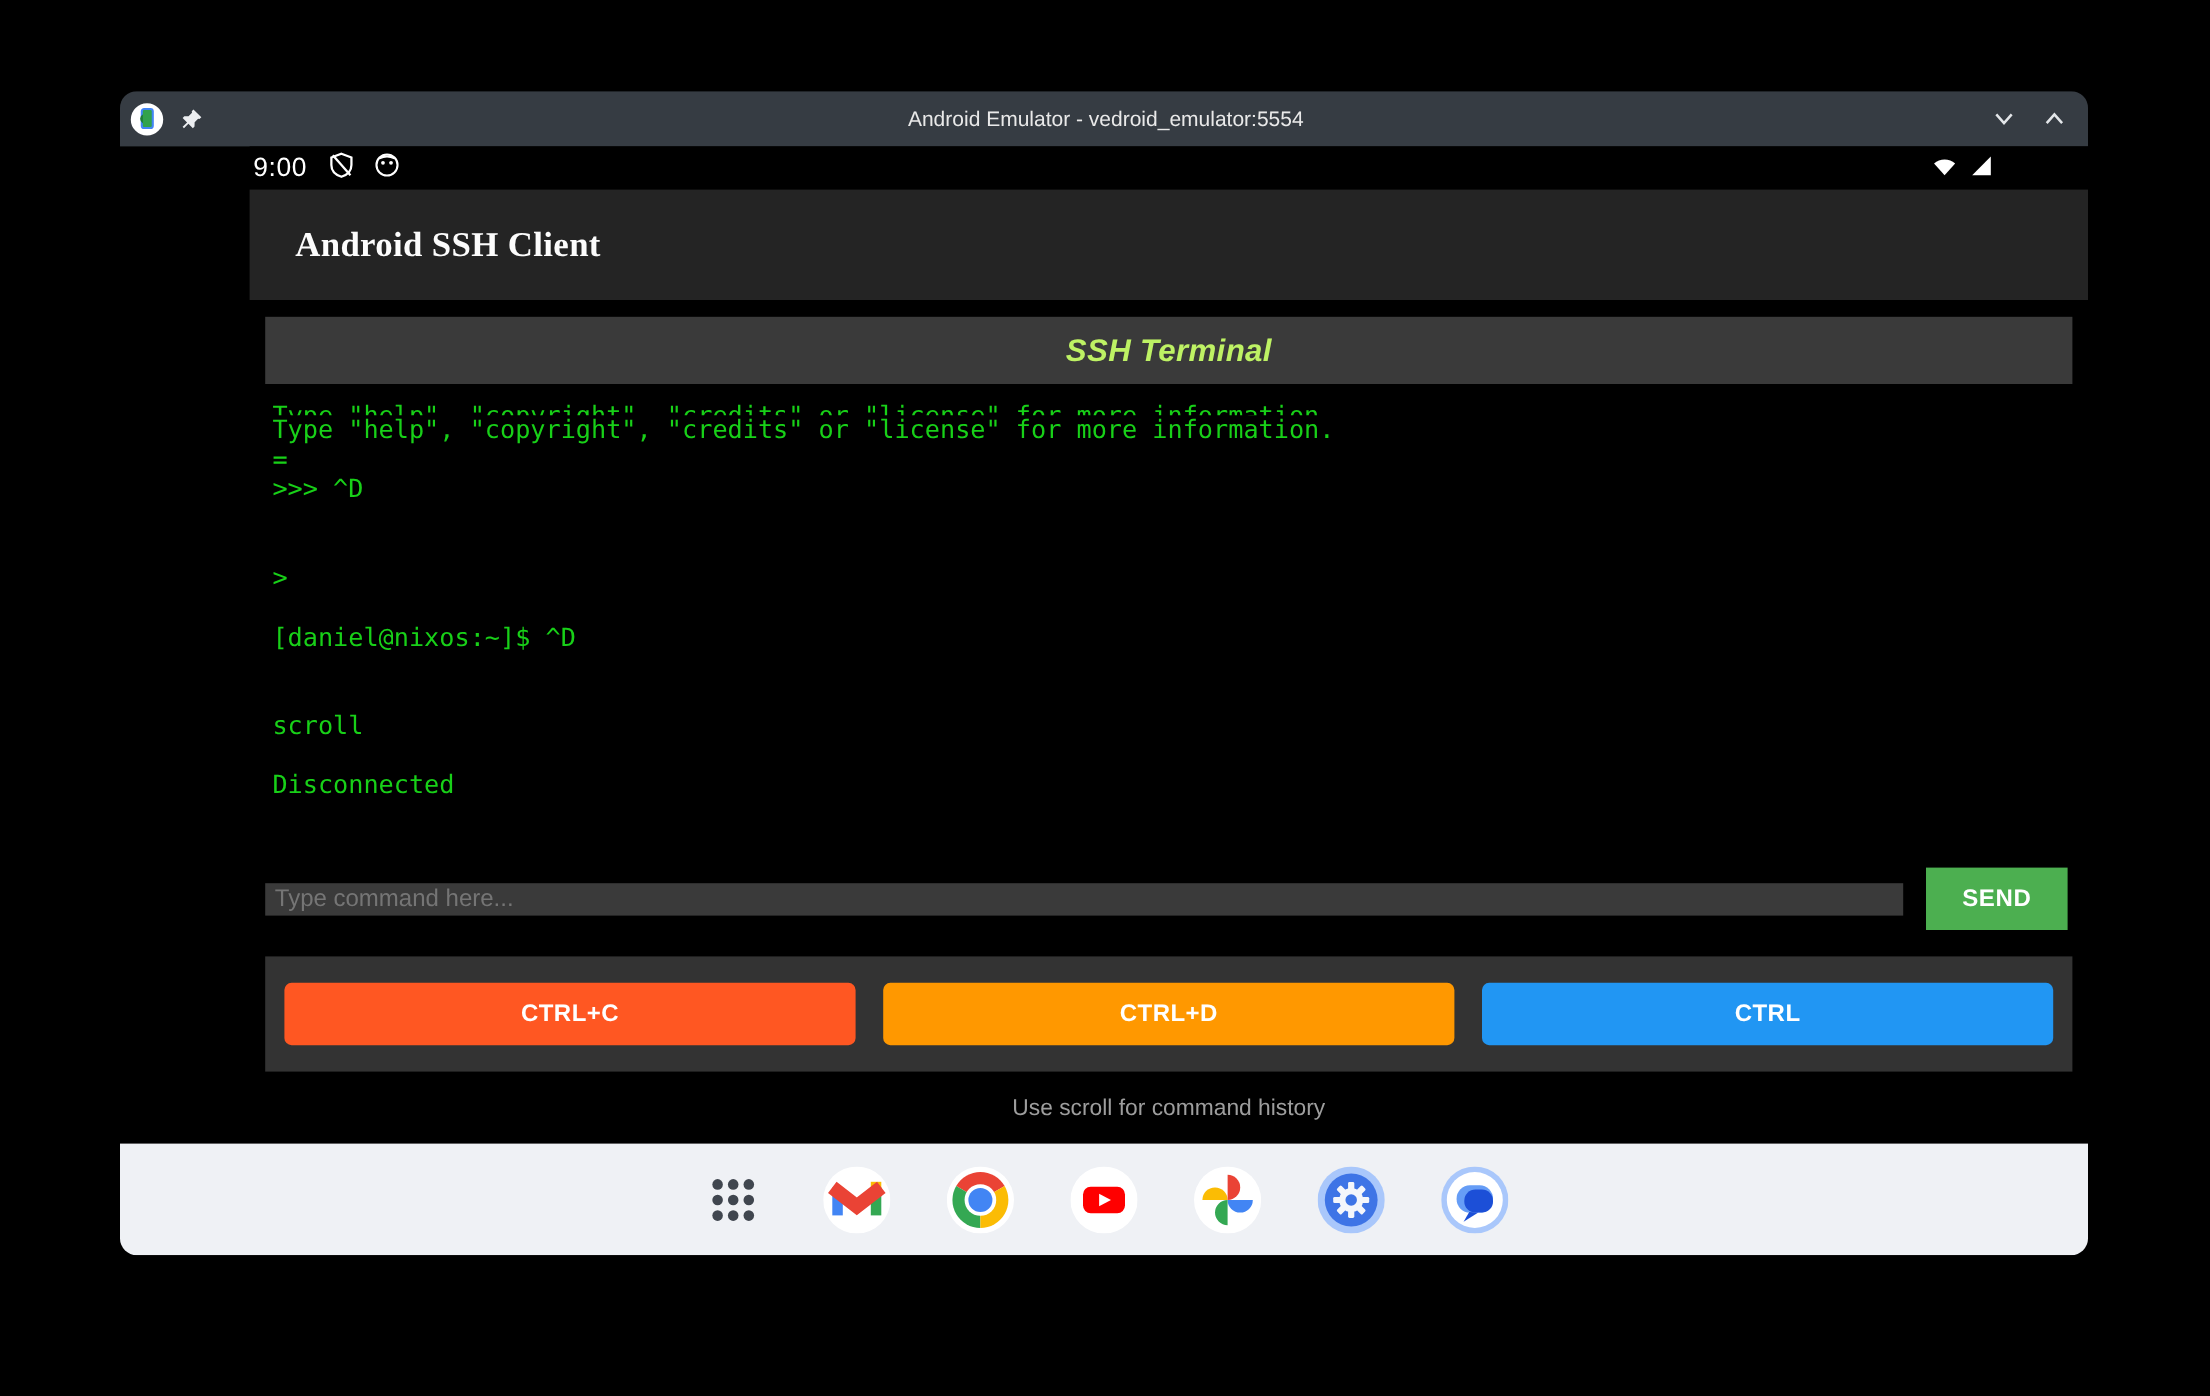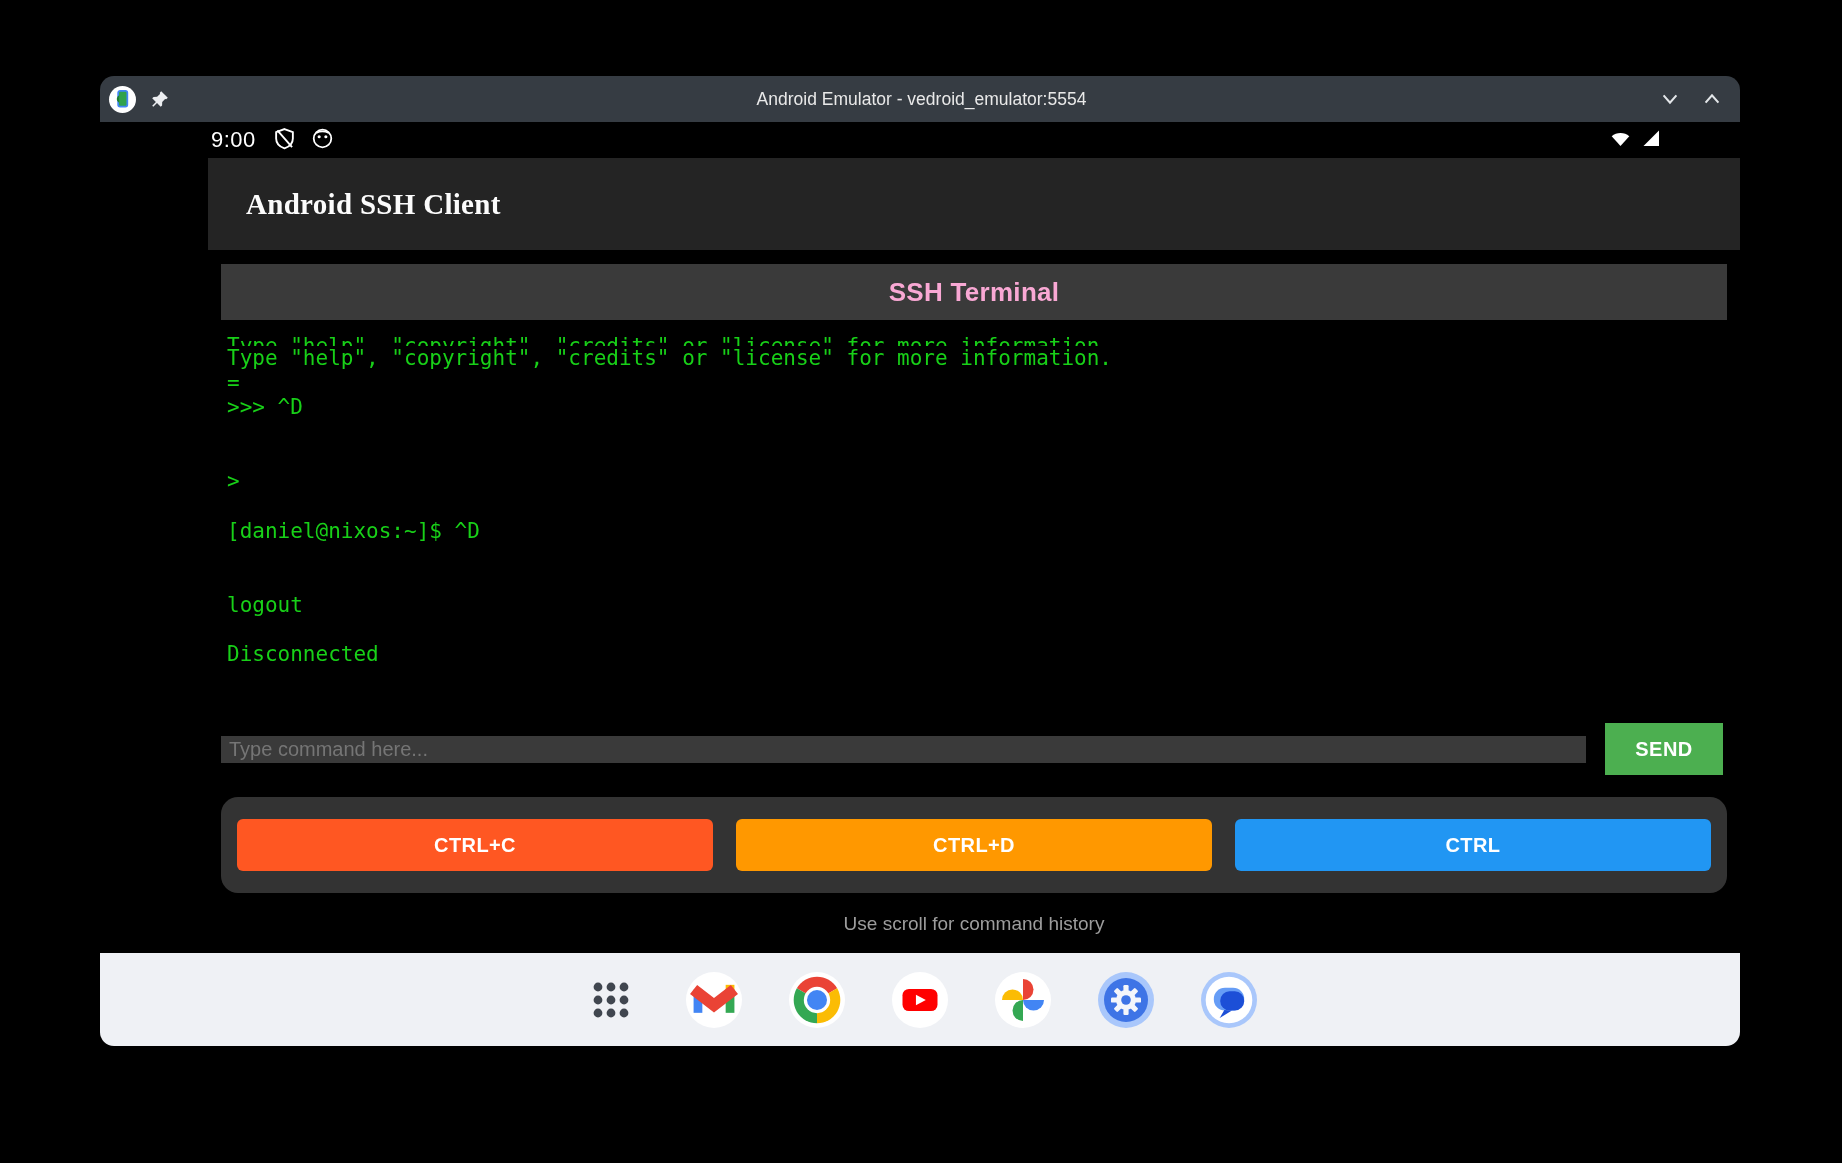--- a/index.html
+++ b/index.html
@@ -26,39 +26,39 @@
   .statusbar{height:36px;display:flex;align-items:center;color:#fff;text-align:center;}
   .sb-time{font-size:22px;margin-left:3px;letter-spacing:.5px;}
   .sb-left-icons{display:flex;align-items:center;gap:15px;margin-left:17px;}
   .sb-right{margin-left:auto;margin-right:78px;display:flex;align-items:center;gap:5px;}
 
   .appbar{height:92px;background:#242424;display:flex;align-items:center;font-family:Liberation Serif, serif;}
   .appbar-title{color:#fcfcfc;font-size:29px;font-weight:bold;margin-left:38px;letter-spacing:.3px;}
 
   .ssh-header{margin:14px 13px 0 13px;height:56px;background:#3a3a3a;
               display:flex;align-items:center;justify-content:center;}
-  .ssh-header-label{color:#f9a8d4;font-size:26px;font-weight:bold;letter-spacing:.3px;}
+  .ssh-header-label{color:#bef264;font-size:26px;font-weight:bold;letter-spacing:.3px;font-style:italic;}
 
   .terminal{height:403px;overflow:hidden;padding-left:19px;
             font-family:"DejaVu Sans Mono",monospace;font-size:21px;color:#18d018;}
   .tline{height:24.7px;line-height:24.7px;white-space:pre;}
   .tline-clipped{height:26px;overflow:hidden;white-space:pre;}
   .tline-clipped span{display:block;margin-top:14px;line-height:24.7px;}
 
   .command-row{margin:0 17px 0 13px;height:52px;display:flex;align-items:center;gap:19px;}
   .command-input{flex:1;height:27px;background:#3a3a3a;border:none;outline:none;
                  color:#ddd;font-size:20px;padding:0 8px;box-sizing:border-box;
                  font-family:"Liberation Sans",sans-serif;}
   .command-input::placeholder{color:#757575;}
   .send-btn{width:118px;height:52px;background:#4caf50;border:none;border-radius:0;
             color:#fff;font-size:20px;font-weight:bold;letter-spacing:.5px;cursor:pointer;
             font-family:"Liberation Sans",sans-serif;}
 
   .actions-bar{margin:22px 13px 0 13px;height:96px;background:#333;box-sizing:border-box;
-               padding:22px 16px;display:flex;gap:23px;border-radius:17px;}
+               padding:22px 16px;display:flex;gap:23px;}
   .action-btn{flex:1;height:52px;border:none;border-radius:6px;color:#fff;
               font-size:20px;font-weight:bold;letter-spacing:.4px;cursor:pointer;
               font-family:"Liberation Sans",sans-serif;}
   .btn-ctrlc{background:#FF5722;}
   .btn-ctrld{background:#FF9800;}
   .btn-clear{background:#2196F3;}
 
   .hint{margin-top:20px;text-align:center;color:#9d9d9d;font-size:19px;}
 
   
@@ -147,21 +147,21 @@
       <div class="tline">Type "help", "copyright", "credits" or "license" for more information.</div>
       <div class="tline">=</div>
       <div class="tline">&gt;&gt;&gt; ^D</div>
       <div class="tline"></div>
       <div class="tline"></div>
       <div class="tline">&gt;</div>
       <div class="tline"></div>
       <div class="tline">[daniel@nixos:~]$ ^D</div>
       <div class="tline"></div>
       <div class="tline"></div>
-      <div class="tline">logout</div>
+      <div class="tline">scroll</div>
       <div class="tline"></div>
       <div class="tline">Disconnected</div>
     </div>
 
     <div class="command-row">
       <input class="command-input" type="text" placeholder="Type command here..." style="">
       <button class="send-btn">SEND</button>
     </div>
 
     <div class="actions-bar">

